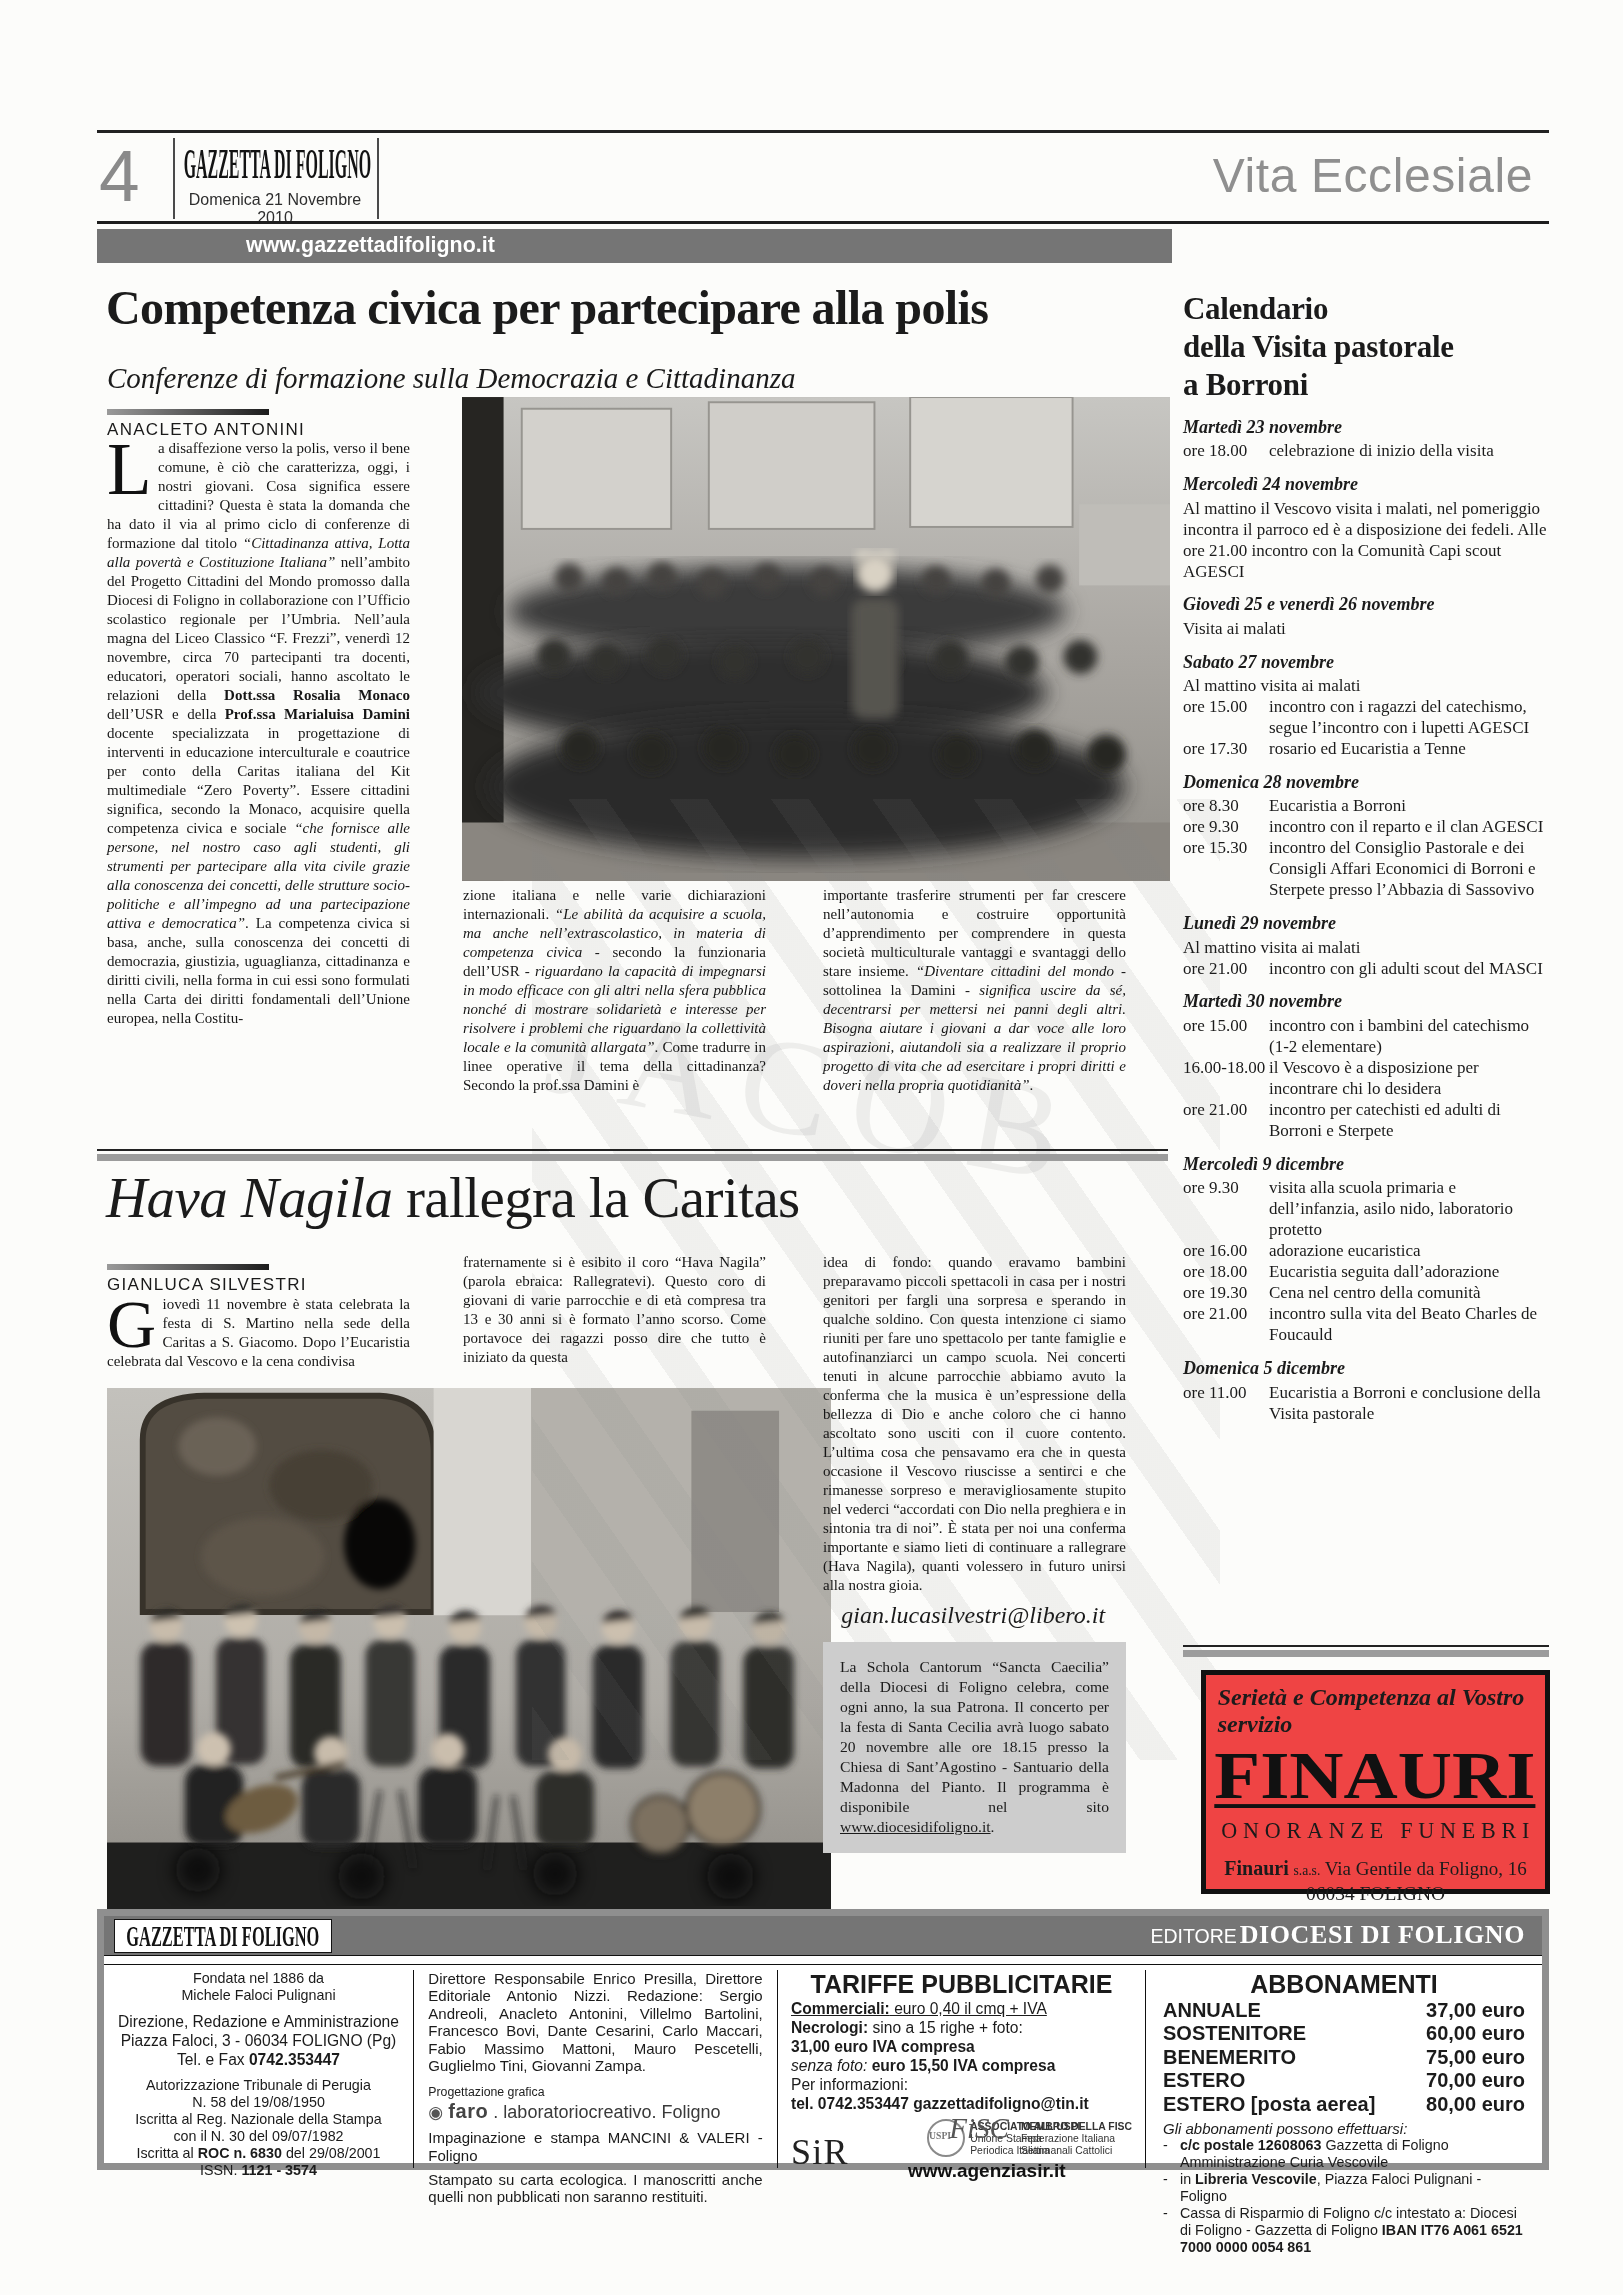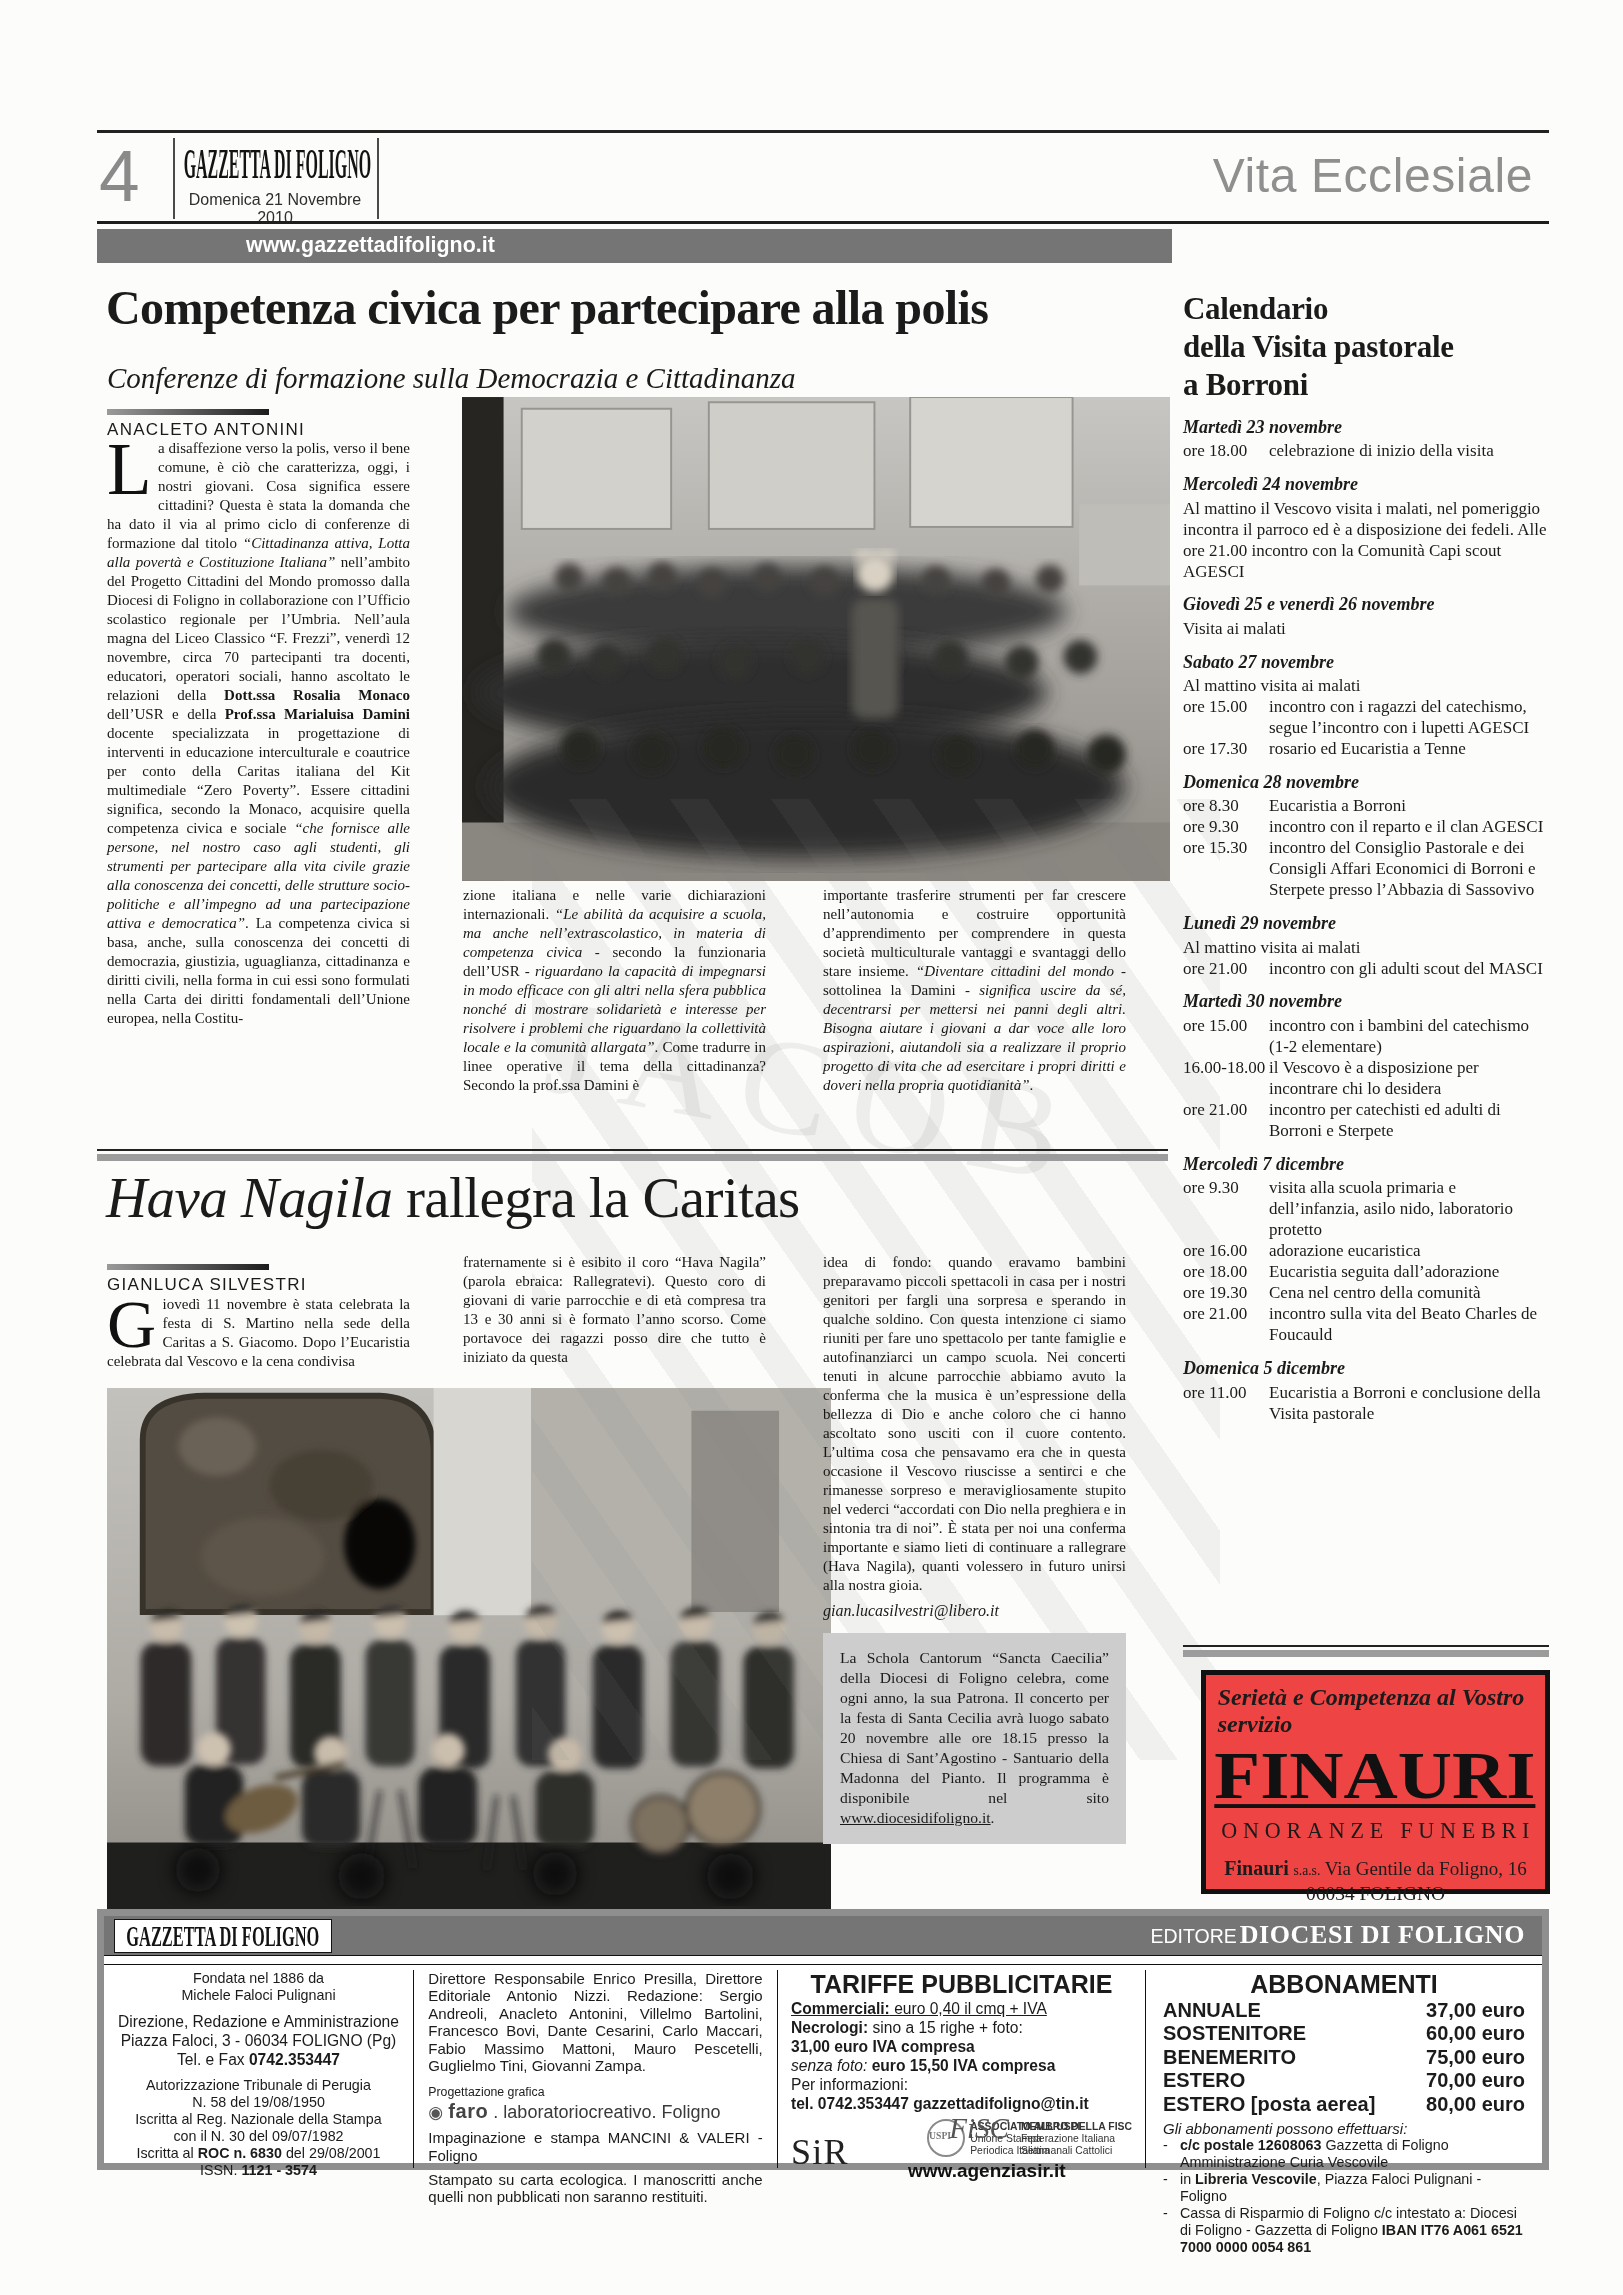--- a/index.html
+++ b/index.html
@@ -32,21 +32,21 @@
   .byline { font-family:"Liberation Sans",sans-serif; font-size:17px; letter-spacing:1.3px; color:#1a1a1a; }
   .col { width:303px; text-align:justify; font-size:15px; line-height:19px; color:#161616; }
   .dropcap { float:left; font-size:73px; line-height:56px; padding:2.6px 6.5px 0 0; color:#111; }
   .sep { height:16px; }
   .sep .s1 { height:1.9px; background:#222; }
   .sep .s2 { height:7.1px; background:#9c9c9c; margin-top:3.2px; }
 
   .headline2 { left:106px; top:1168px; width:1091px; font-weight:normal; font-size:57px;
                letter-spacing:-0.6px; line-height:1.05; }
   .headline2 .ital { font-style:italic; }
-  .email-line { text-align:left; font-style:italic; font-size:16px; margin:6.5px 2.6px 0 0; }
+  .email-line { text-align:center; font-style:italic; font-size:24px; margin:6.5px 2.6px 0 0; }
   .schola-box { background:#cdcdcd; margin-top:13px; padding:15.6px 17px; font-size:15.6px;
                 line-height:20px; text-align:justify; }
 
   
   .photo { background:#9b9b98; }
 
   
   .calendar { left:1183px; top:290px; width:364px; }
   .cal-title { font-weight:bold; font-size:31px; line-height:38px; letter-spacing:-0.3px; }
   .cal-entry { margin-top:11.7px; }
@@ -397,21 +397,21 @@
         <span class="cal-time">16.00-18.00</span>
         <span class="cal-text">il Vescovo è a disposizione per incontrare chi lo desidera</span>
       </div>
       <div class="cal-item">
         <span class="cal-time">ore 21.00</span>
         <span class="cal-text">incontro per catechisti ed adulti di Borroni e Sterpete</span>
       </div>
     </div>
 
     <div class="cal-entry">
-      <div class="cal-day">Mercoledì 7 dicembre</div>
+      <div class="cal-day">Mercoledì 9 dicembre</div>
       <div class="cal-item">
         <span class="cal-time">ore 9.30</span>
         <span class="cal-text">visita alla scuola primaria e dell’infanzia, asilo nido, laboratorio protetto</span>
       </div>
       <div class="cal-item">
         <span class="cal-time">ore 16.00</span>
         <span class="cal-text">adorazione eucaristica</span>
       </div>
       <div class="cal-item">
         <span class="cal-time">ore 18.00</span>

